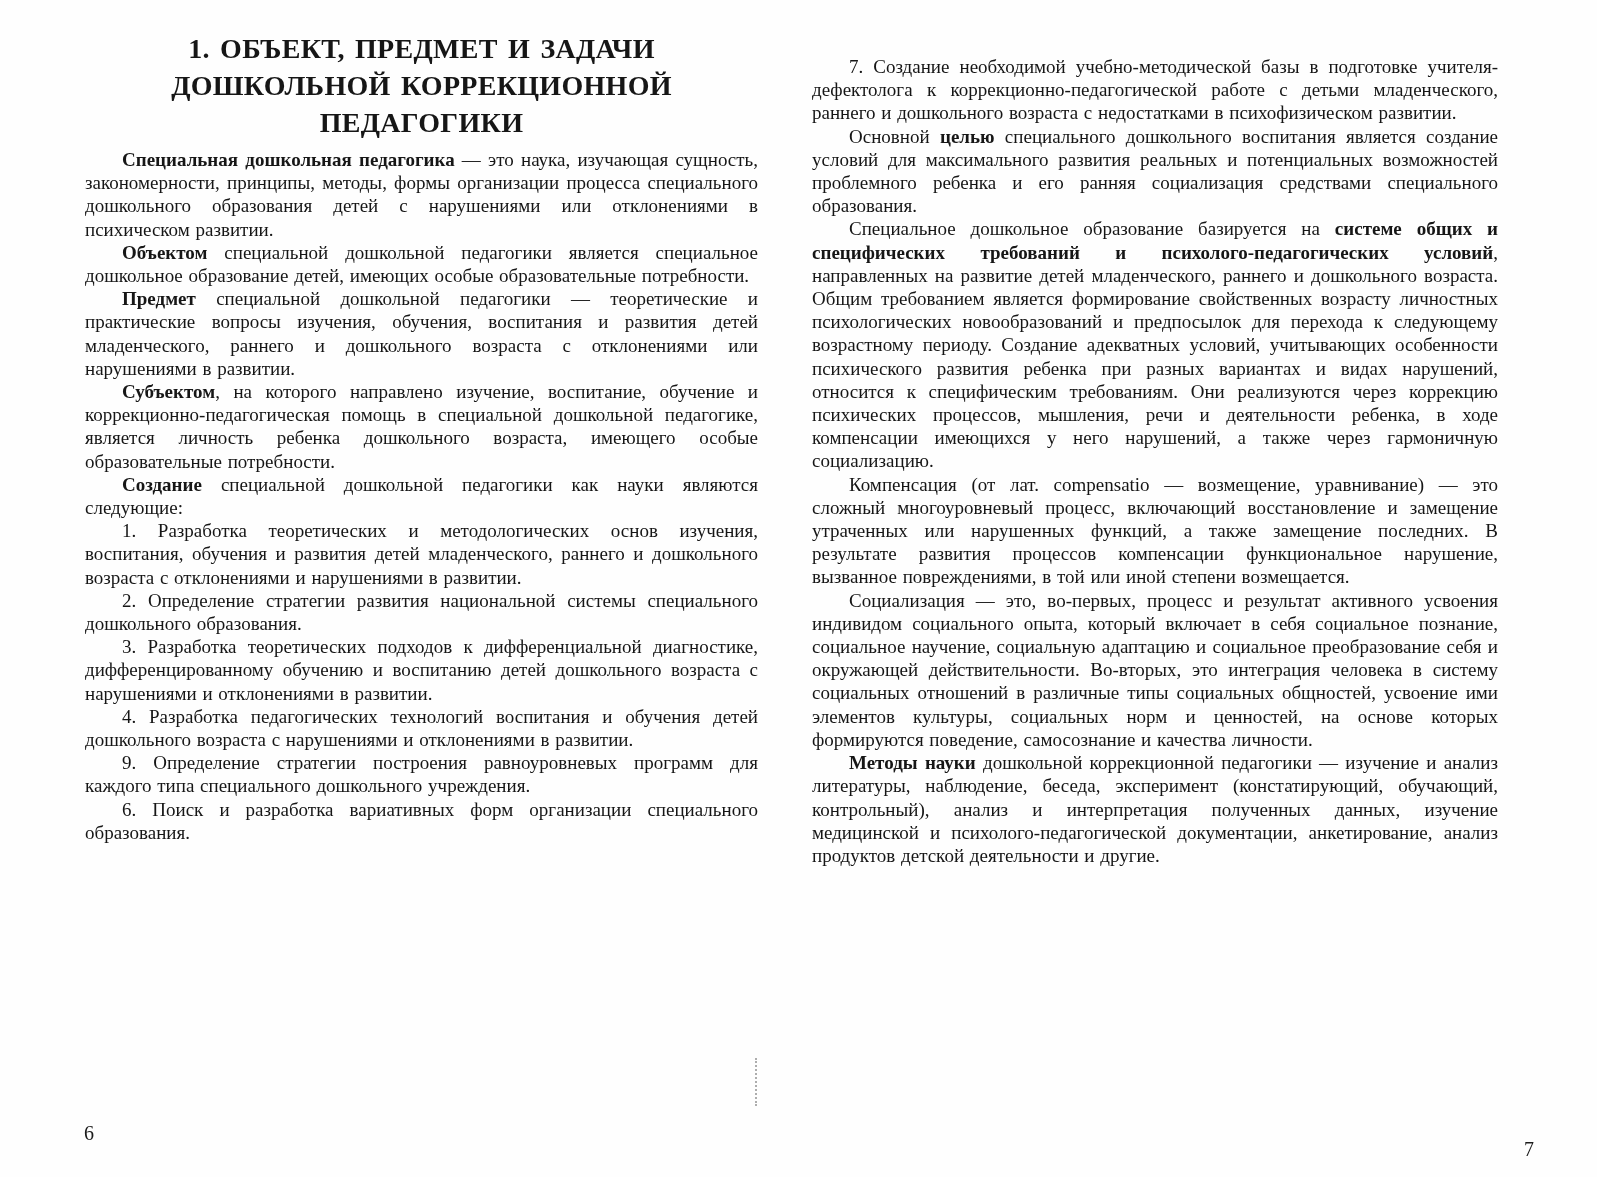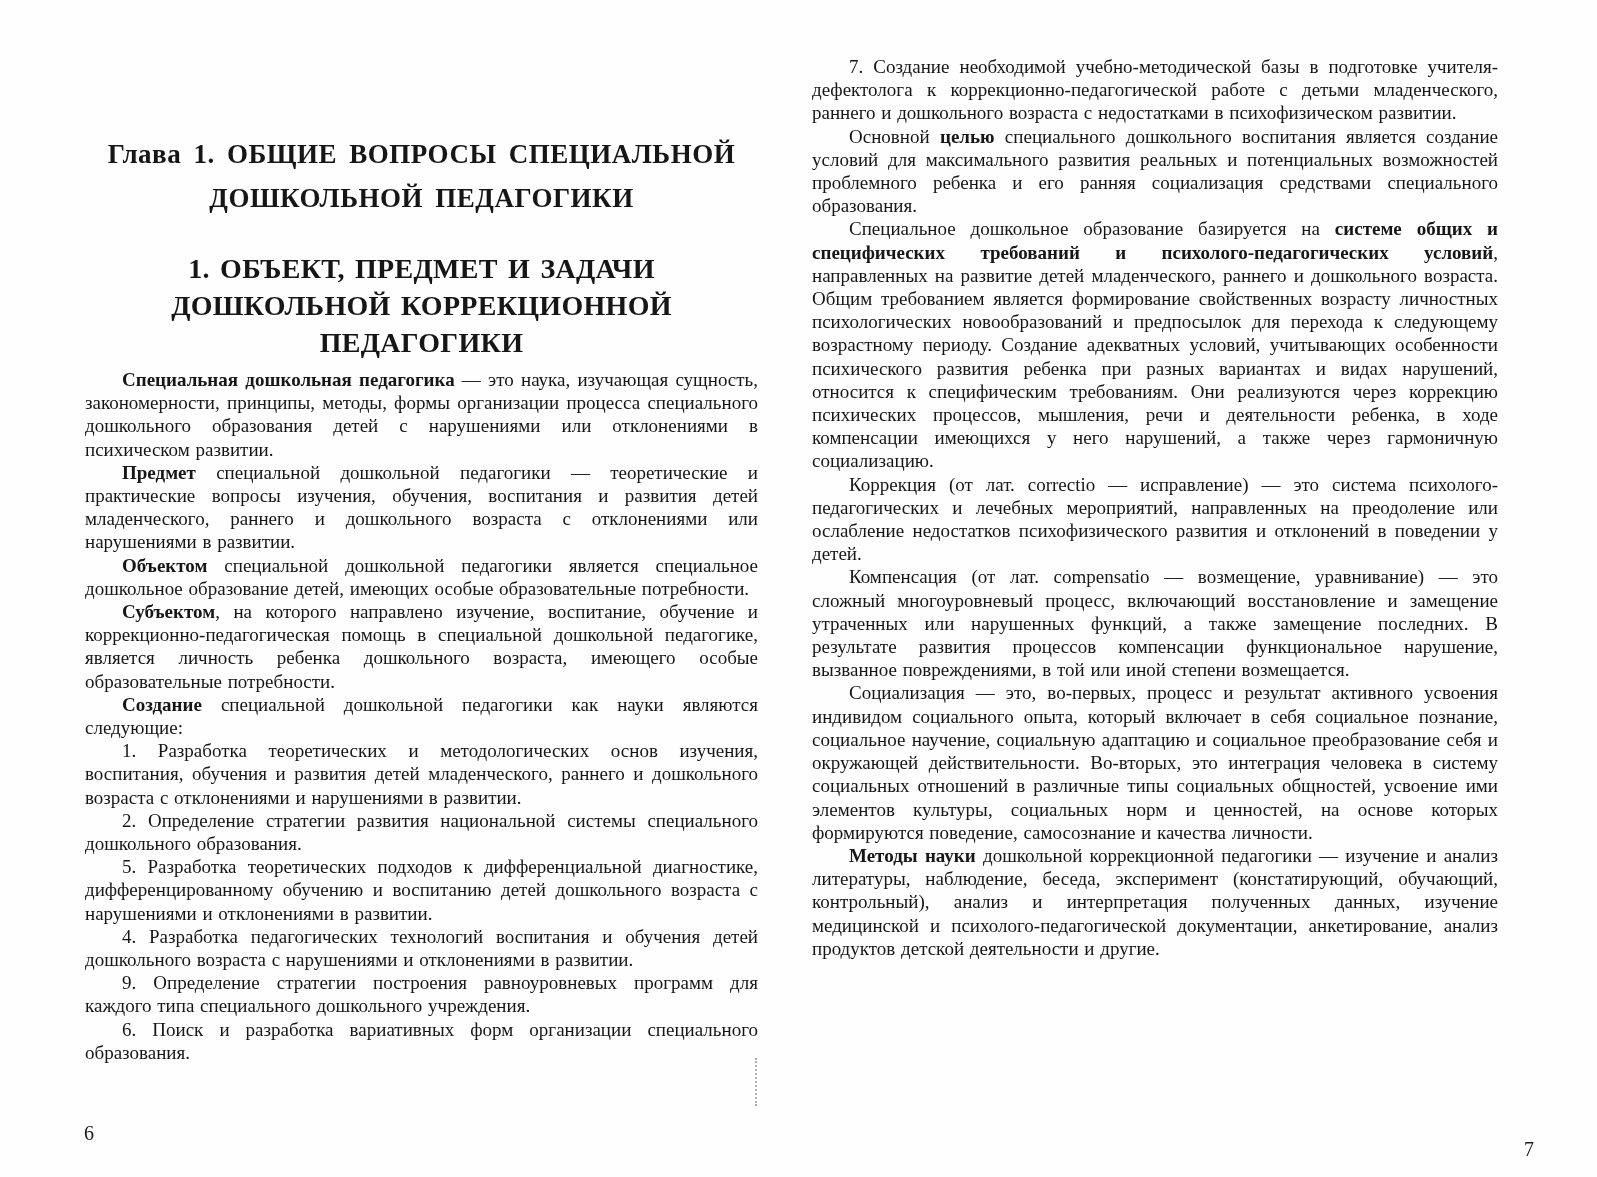--- a/index.html
+++ b/index.html
@@ -64,43 +64,41 @@
     border-left: 2px dotted #9a9a9a;
     opacity: 0.8;
   }
 </style>
 </head>
 <body>
 
 <div class="spread">
 
   <section class="col-left">
-    <h1 class="chapter-title">Глава 1. ОБЩИЕ ВОПРОСЫ СПЕЦИАЛЬНОЙ ДОШКОЛЬНОЙ ПЕДАГОГИКИ</h1>
     <h2 class="section-title">1. ОБЪЕКТ, ПРЕДМЕТ И ЗАДАЧИ ДОШКОЛЬНОЙ КОРРЕКЦИОННОЙ ПЕДАГОГИКИ</h2>
     <div class="page-body">
         <p class="para"><span class="run b">Специальная дошкольная педагогика</span><span class="run"> — это наука, изучающая сущность, закономерности, принципы, методы, формы организации процесса специального дошкольного образования детей с нарушениями или отклонениями в психическом развитии.</span></p>
+        <p class="para"><span class="run b">Объектом</span><span class="run"> специальной дошкольной педагогики является специальное дошкольное образование детей, имеющих особые образовательные потребности.</span></p>
         <p class="para"><span class="run b">Предмет</span><span class="run"> специальной дошкольной педагогики — теоретические и практические вопросы изучения, обучения, воспитания и развития детей младенческого, раннего и дошкольного возраста с отклонениями или нарушениями в развитии.</span></p>
-        <p class="para"><span class="run b">Объектом</span><span class="run"> специальной дошкольной педагогики является специальное дошкольное образование детей, имеющих особые образовательные потребности.</span></p>
         <p class="para"><span class="run b">Субъектом</span><span class="run">, на которого направлено изучение, воспитание, обучение и коррекционно-педагогическая помощь в специальной дошкольной педагогике, является личность ребенка дошкольного возраста, имеющего особые образовательные потребности.</span></p>
         <p class="para"><span class="run b">Создание</span><span class="run"> специальной дошкольной педагогики как науки являются следующие:</span></p>
         <p class="para"><span class="run">1. Разработка теоретических и методологических основ изучения, воспитания, обучения и развития детей младенческого, раннего и дошкольного возраста с отклонениями и нарушениями в развитии.</span></p>
         <p class="para"><span class="run">2. Определение стратегии развития национальной системы специального дошкольного образования.</span></p>
-        <p class="para"><span class="run">5. Разработка теоретических подходов к дифференциальной диагностике, дифференцированному обучению и воспитанию детей дошкольного возраста с нарушениями и отклонениями в развитии.</span></p>
+        <p class="para"><span class="run">3. Разработка теоретических подходов к дифференциальной диагностике, дифференцированному обучению и воспитанию детей дошкольного возраста с нарушениями и отклонениями в развитии.</span></p>
         <p class="para"><span class="run">4. Разработка педагогических технологий воспитания и обучения детей дошкольного возраста с нарушениями и отклонениями в развитии.</span></p>
         <p class="para"><span class="run">9. Определение стратегии построения равноуровневых программ для каждого типа специального дошкольного учреждения.</span></p>
         <p class="para"><span class="run">6. Поиск и разработка вариативных форм организации специального образования.</span></p>
       </div>
   </section>
 
   <section class="col-right">
     <div class="page-body">
         <p class="para"><span class="run">7. Создание необходимой учебно-методической базы в подготовке учителя-дефектолога к коррекционно-педагогической работе с детьми младенческого, раннего и дошкольного возраста с недостатками в психофизическом развитии.</span></p>
         <p class="para"><span class="run">Основной </span><span class="run b">целью</span><span class="run"> специального дошкольного воспитания является создание условий для максимального развития реальных и потенциальных возможностей проблемного ребенка и его ранняя социализация средствами специального образования.</span></p>
         <p class="para"><span class="run">Специальное дошкольное образование базируется на </span><span class="run b i">системе общих и специфических требований и психолого-педагогических условий</span><span class="run">, направленных на развитие детей младенческого, раннего и дошкольного возраста. Общим требованием является формирование свойственных возрасту личностных психологических новообразований и предпосылок для перехода к следующему возрастному периоду. Создание адекватных условий, учитывающих особенности психического развития ребенка при разных вариантах и видах нарушений, относится к специфическим требованиям. Они реализуются через коррекцию психических процессов, мышления, речи и деятельности ребенка, в ходе компенсации имеющихся у него нарушений, а также через гармоничную социализацию.</span></p>
-        <p class="para"><span class="run">Коррекция (от лат. correctio — исправление) — это система психолого-педагогических и лечебных мероприятий, направленных на преодоление или ослабление недостатков психофизического развития и отклонений в поведении у детей.</span></p>
         <p class="para"><span class="run">Компенсация (от лат. compensatio — возмещение, уравнивание) — это сложный многоуровневый процесс, включающий восстановление и замещение утраченных или нарушенных функций, а также замещение последних. В результате развития процессов компенсации функциональное нарушение, вызванное повреждениями, в той или иной степени возмещается.</span></p>
         <p class="para"><span class="run">Социализация — это, во-первых, процесс и результат активного усвоения индивидом социального опыта, который включает в себя социальное познание, социальное научение, социальную адаптацию и социальное преобразование себя и окружающей действительности. Во-вторых, это интеграция человека в систему социальных отношений в различные типы социальных общностей, усвоение ими элементов культуры, социальных норм и ценностей, на основе которых формируются поведение, самосознание и качества личности.</span></p>
         <p class="para"><span class="run b">Методы науки</span><span class="run"> дошкольной коррекционной педагогики — изучение и анализ литературы, наблюдение, беседа, эксперимент (констатирующий, обучающий, контрольный), анализ и интерпретация полученных данных, изучение медицинской и психолого-педагогической документации, анкетирование, анализ продуктов детской деятельности и другие.</span></p>
       </div>
   </section>
 
   <div class="pageno pageno-left">6</div>
 
   <div class="pageno pageno-right">7</div>
 

